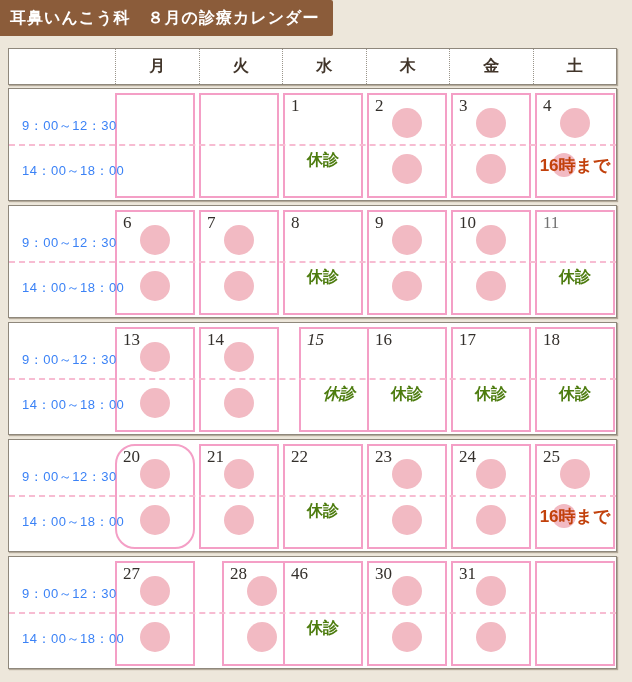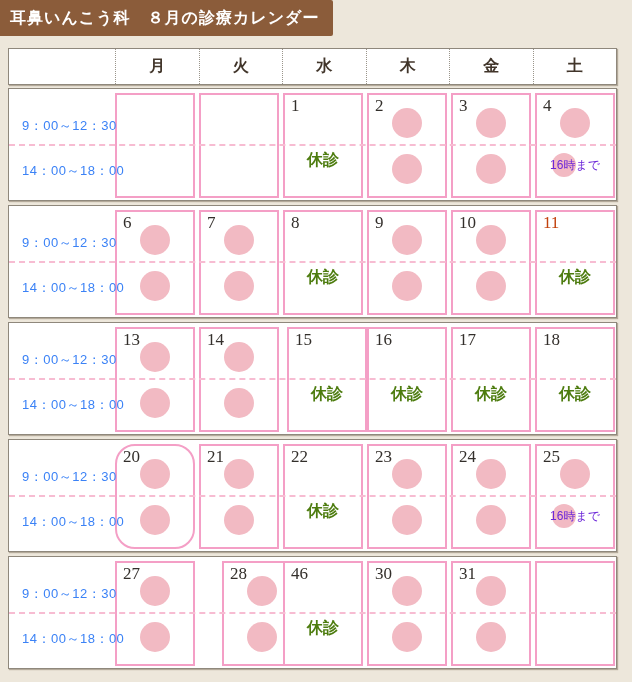--- a/index.html
+++ b/index.html
@@ -58,21 +58,21 @@
     background:#FFFFFF;
     box-sizing:border-box;
     z-index:1;
   }
   .date {
     position:absolute; top:1px; left:6px;
     font-family:"Liberation Serif", serif;
     font-size:17px; color:#332F2B;
     z-index:4;
   }
-  .date.red { color:#c2410c; }
+  .date.red { color:#737373; }
   .closed {
     position:absolute; top:49px; left:50%;
     transform:translate(-50%,-50%);
     background:#FFFFFF; padding:0 3px;
     font-size:16px; font-weight:bold; color:#4d7c0f;
     white-space:nowrap; z-index:4;margin-top:16px;
   }
   .circle {
     position:absolute; left:50%; margin-left:-15px;
     width:30px; height:30px; border-radius:50%;
@@ -82,21 +82,21 @@
   .circle.pm { top:59px; }
   .small-circle {
     position:absolute; left:15px; top:58px;
     width:24px; height:24px; border-radius:50%;
     background:#F2BAC3; z-index:2;
   }
   .pm-text {
     position:absolute; top:70px; left:0; right:0;
     transform:translateY(-50%);
     text-align:center;
-    font-size:12px; font-weight:normal; color:#6d28d9;
+    font-size:17px; font-weight:bold; color:#c2410c;
     white-space:nowrap; z-index:4;
   }
 </style>
 </head>
 <body>
 
 <div class="title-badge">耳鼻いんこう科　８月の診療カレンダー</div>
 
 <div class="calendar">
   <div class="cal-box header-box">
@@ -177,21 +177,21 @@
         <div class="day-cell" style="left: 106px;">
           <span class="date">13</span>
           <div class="circle am"></div>
           <div class="circle pm"></div>
         </div>
         <div class="day-cell" style="left: 190px;">
           <span class="date">14</span>
           <div class="circle am"></div>
           <div class="circle pm"></div>
         </div>
-        <div class="day-cell" style="left: 278px;">
+        <div class="day-cell" style="left: 290px; font-style: italic;">
           <span class="date">15</span>
           <span class="closed">休診</span>
         </div>
         <div class="day-cell" style="left: 358px;">
           <span class="date">16</span>
           <span class="closed">休診</span>
         </div>
         <div class="day-cell" style="left: 442px;">
           <span class="date">17</span>
           <span class="closed">休診</span>

